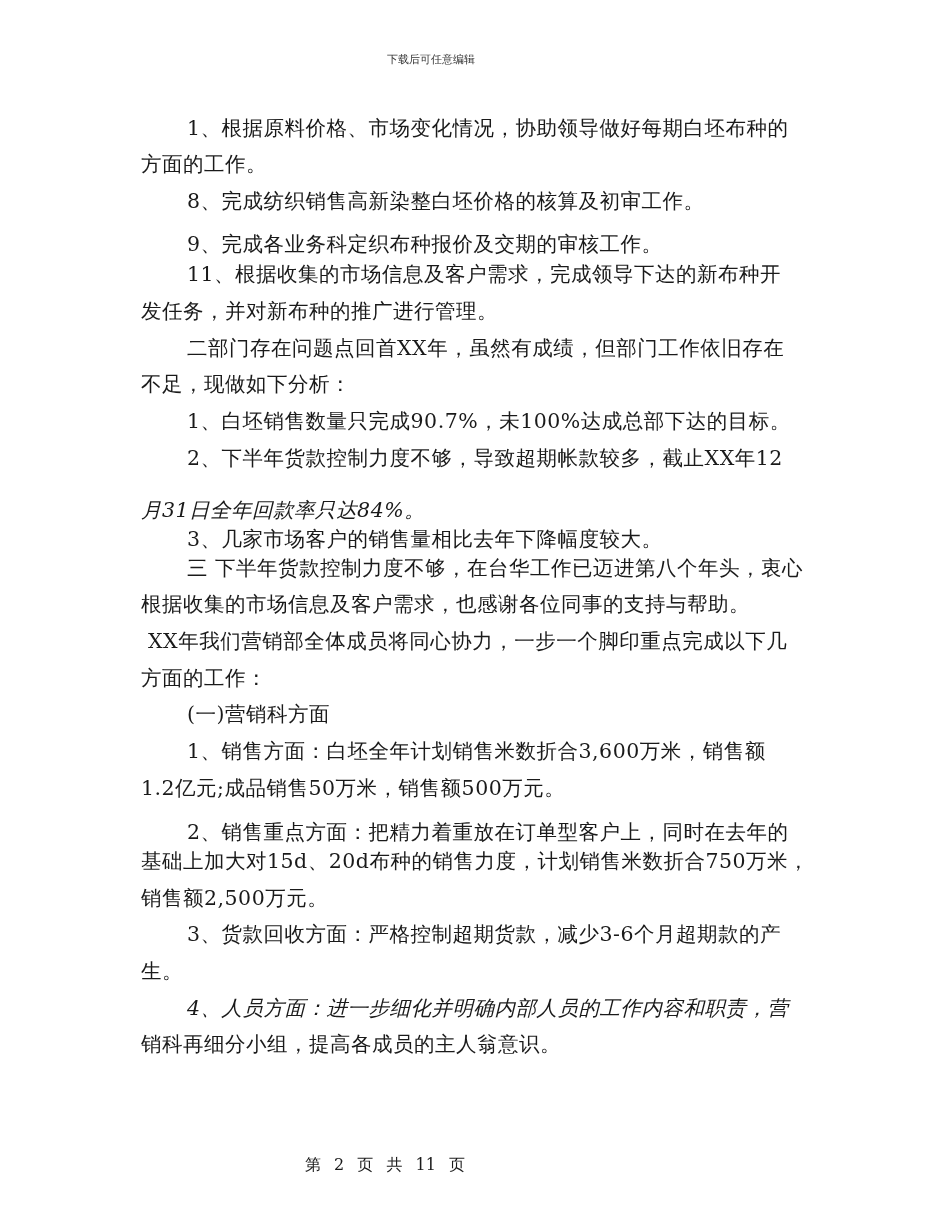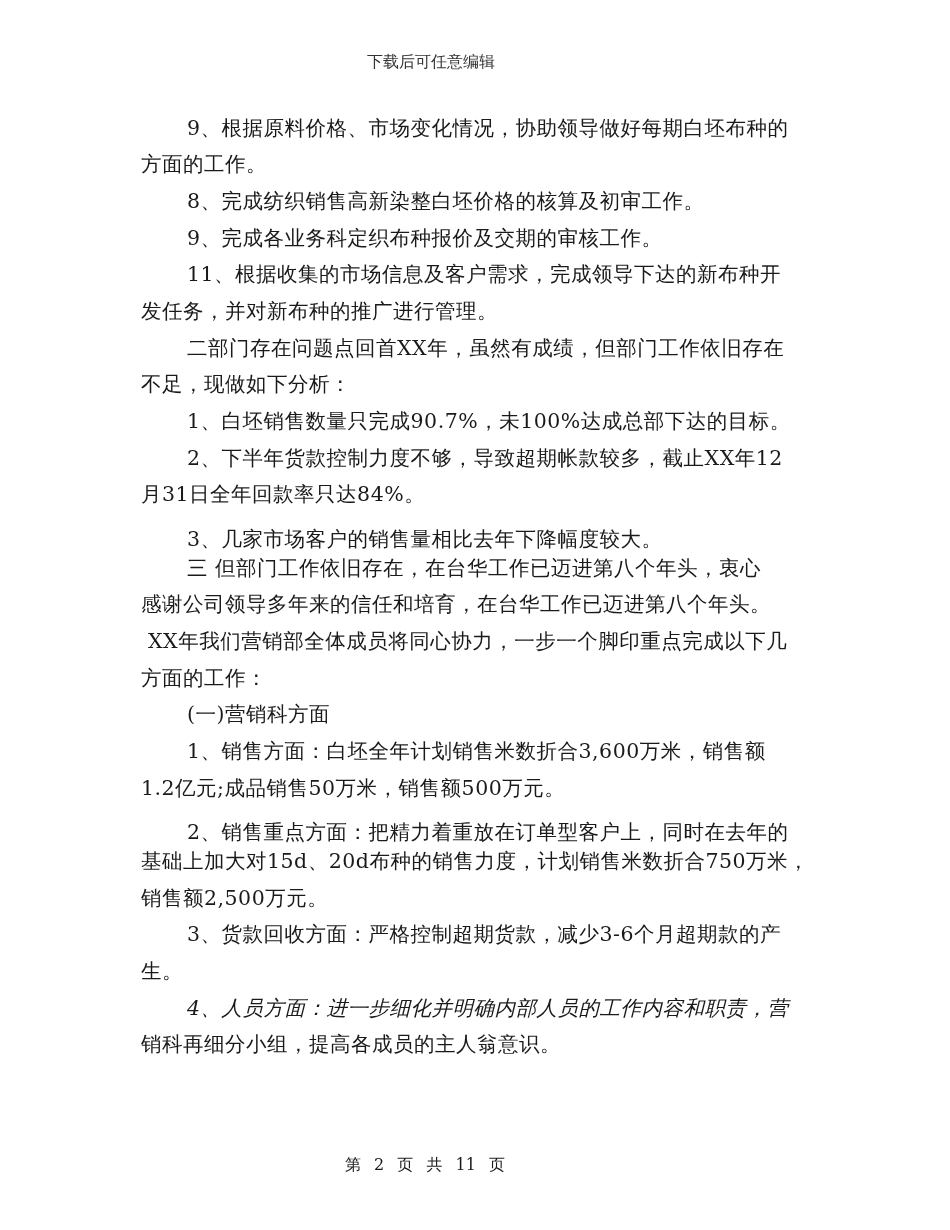--- a/index.html
+++ b/index.html
@@ -1,45 +1,45 @@
 <!DOCTYPE html>
 <html><head>
 <meta charset="utf-8">
 <style>
   html, body { margin: 0; padding: 0; background: #ffffff; }
   body { width: 950px; height: 1230px; position: relative; overflow: hidden;
          font-family: "DejaVu Serif", "Liberation Serif", serif; color: #1a1a1a; }
   .header { position: absolute; top: 52px; left: 0; width: 862px; text-align: center;
-            font-size: 16px; color: #333; font-family: "DejaVu Sans", sans-serif; }
+            font-size: 11px; color: #333; font-family: "DejaVu Sans", sans-serif; }
   .line { position: absolute; left: 141px; font-size: 20.5px; white-space: nowrap;
           letter-spacing: 0.5px; line-height: 24px; }
   .indent { left: 187px; }
   .footer { position: absolute; top: 1155px; left: 0; width: 770px; text-align: center;
-            font-size: 16px; word-spacing: 8px; margin-left: 40px; }
+            font-size: 16px; word-spacing: 8px; }
 </style>
 </head>
 <body>
 
 <div class="header">下载后可任意编辑</div>
 
 <div id="body-text">
-    <div class="line indent" style="top: 116px;">9、根据原料价格、市场变化情况，协助领导做好每期白坯布种的</div>
+    <div class="line indent" style="top: 116px;">1、根据原料价格、市场变化情况，协助领导做好每期白坯布种的</div>
     <div class="line" style="top: 152px;">方面的工作。</div>
     <div class="line indent" style="top: 189px;">8、完成纺织销售高新染整白坯价格的核算及初审工作。</div>
-    <div class="line indent" style="top: 226px;">9、完成各业务科定织布种报价及交期的审核工作。</div>
+    <div class="line indent" style="top: 232px;">9、完成各业务科定织布种报价及交期的审核工作。</div>
     <div class="line indent" style="top: 262px;">11、根据收集的市场信息及客户需求，完成领导下达的新布种开</div>
     <div class="line" style="top: 299px;">发任务，并对新布种的推广进行管理。</div>
     <div class="line indent" style="top: 336px;">二部门存在问题点回首XX年，虽然有成绩，但部门工作依旧存在</div>
     <div class="line" style="top: 372px;">不足，现做如下分析：</div>
     <div class="line indent" style="top: 409px;">1、白坯销售数量只完成90.7%，未100%达成总部下达的目标。</div>
     <div class="line indent" style="top: 446px;">2、下半年货款控制力度不够，导致超期帐款较多，截止XX年12</div>
-    <div class="line" style="top: 482px;">月31日全年回款率只达84%。</div>
+    <div class="line" style="top: 498px; font-style: italic;">月31日全年回款率只达84%。</div>
     <div class="line indent" style="top: 519px; margin-top: 8px;">3、几家市场客户的销售量相比去年下降幅度较大。</div>
-    <div class="line indent" style="top: 556px;">三 但部门工作依旧存在，在台华工作已迈进第八个年头，衷心</div>
-    <div class="line" style="top: 592px;">感谢公司领导多年来的信任和培育，在台华工作已迈进第八个年头。</div>
+    <div class="line indent" style="top: 556px;">三 下半年货款控制力度不够，在台华工作已迈进第八个年头，衷心</div>
+    <div class="line" style="top: 592px;">根据收集的市场信息及客户需求，也感谢各位同事的支持与帮助。</div>
     <div class="line" style="top: 629px; margin-left: 7px;">XX年我们营销部全体成员将同心协力，一步一个脚印重点完成以下几</div>
     <div class="line" style="top: 666px;">方面的工作：</div>
     <div class="line indent" style="top: 702px;">(一)营销科方面</div>
     <div class="line indent" style="top: 739px;">1、销售方面：白坯全年计划销售米数折合3,600万米，销售额</div>
     <div class="line" style="top: 776px;">1.2亿元;成品销售50万米，销售额500万元。</div>
     <div class="line indent" style="top: 820px;">2、销售重点方面：把精力着重放在订单型客户上，同时在去年的</div>
     <div class="line" style="top: 849px;">基础上加大对15d、20d布种的销售力度，计划销售米数折合750万米，</div>
     <div class="line" style="top: 886px;">销售额2,500万元。</div>
     <div class="line indent" style="top: 922px;">3、货款回收方面：严格控制超期货款，减少3-6个月超期款的产</div>
     <div class="line" style="top: 959px;">生。</div>

